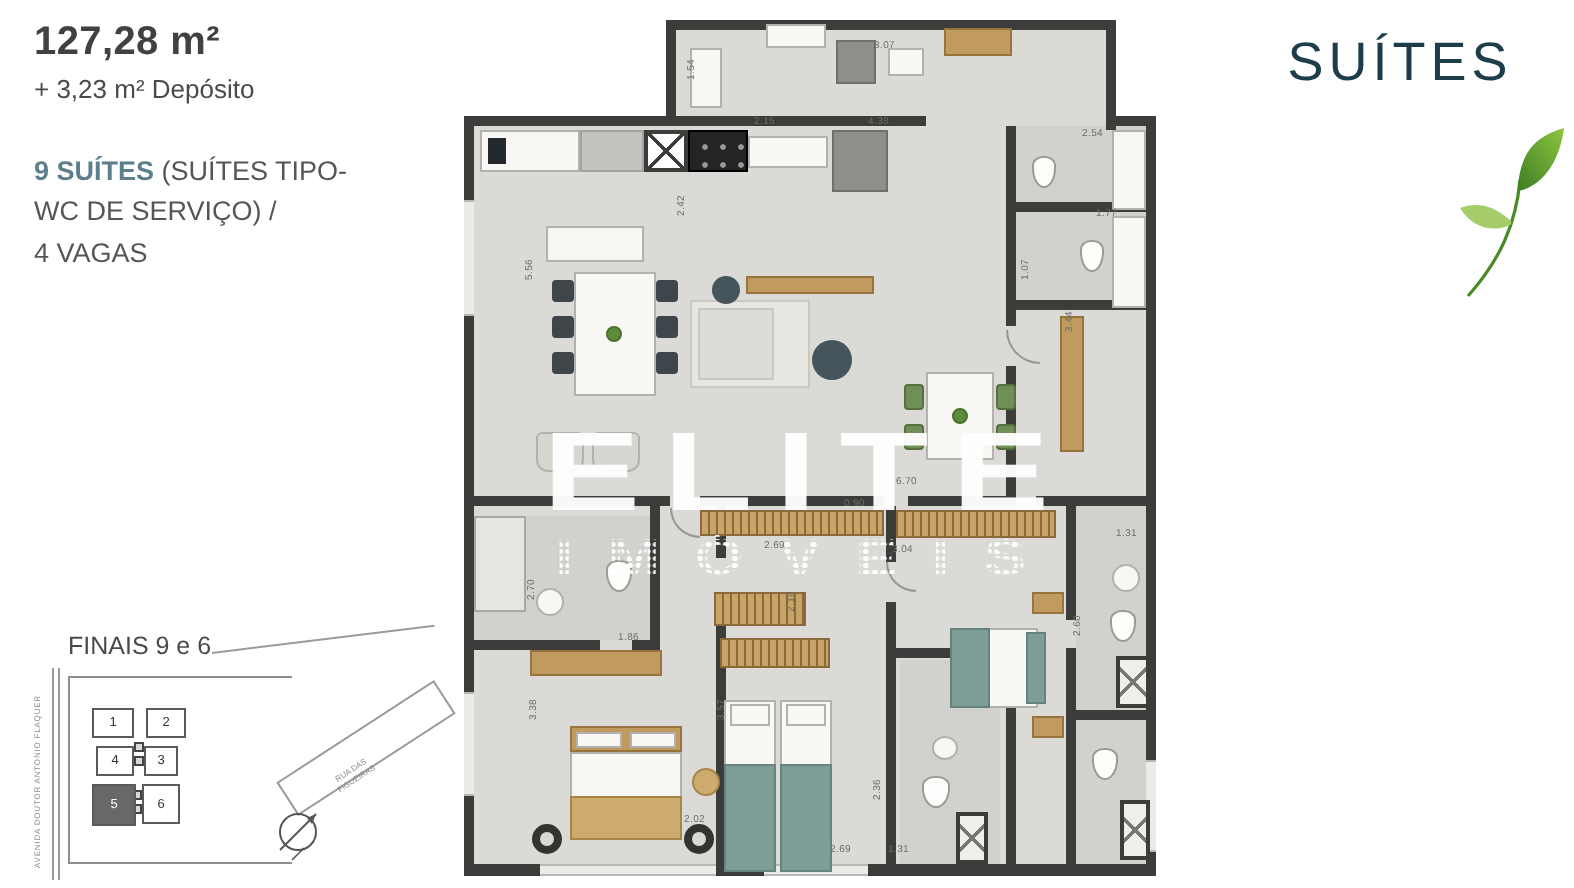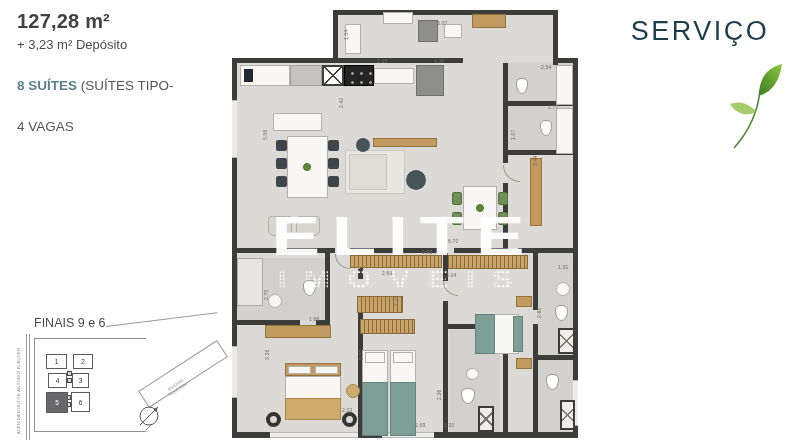--- a/index.html
+++ b/index.html
@@ -94,28 +94,28 @@
 </style>
 </head>
 <body>
 
 <div class="stage">
 
   <div class="info">
     <div class="area">127,28 m²</div>
     <div class="dep">+ 3,23 m² Depósito</div>
     <div class="su">
-      <span class="hl">8 SUÍTES</span><span> (SUÍTES TIPO-</span><br>
-      <br>
+      <span class="hl">9 SUÍTES</span><span> (SUÍTES TIPO-</span><br>
+      <span>WC DE SERVIÇO) /</span><br>
       <span>4 VAGAS</span>
     </div>
   </div>
 
   <div class="logo">
-    <div class="brand">SERVIÇO</div>
+    <div class="brand">SUÍTES</div>
   </div>
   <svg class="leaf" width="56" height="86" viewBox="0 0 56 86">
     <defs>
       <linearGradient id="lg" x1="0" y1="1" x2="1" y2="0">
         <stop offset="0" stop-color="#3f7d23"></stop>
           <stop offset="1" stop-color="#8cc63f"></stop>
       </linearGradient>
     </defs>
     <path d="M6,84 C22,66 30,48 32,26" stroke="#4a8a28" stroke-width="1.6" fill="none"></path>
     <path d="M31,30 C32,12 40,4 54,0 C52,16 44,28 33,31 C32,31.5 31,31 31,30 Z" fill="url(#lg)"></path>

